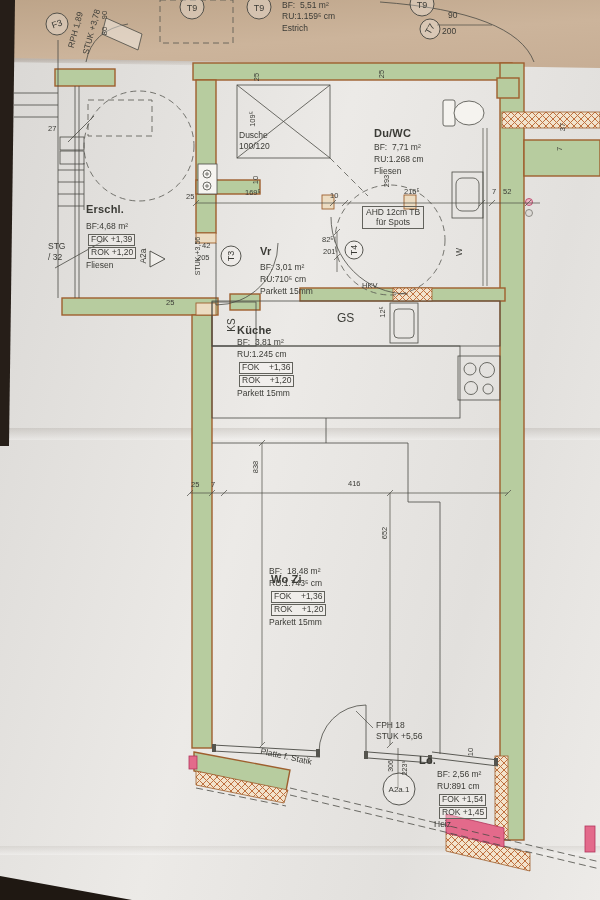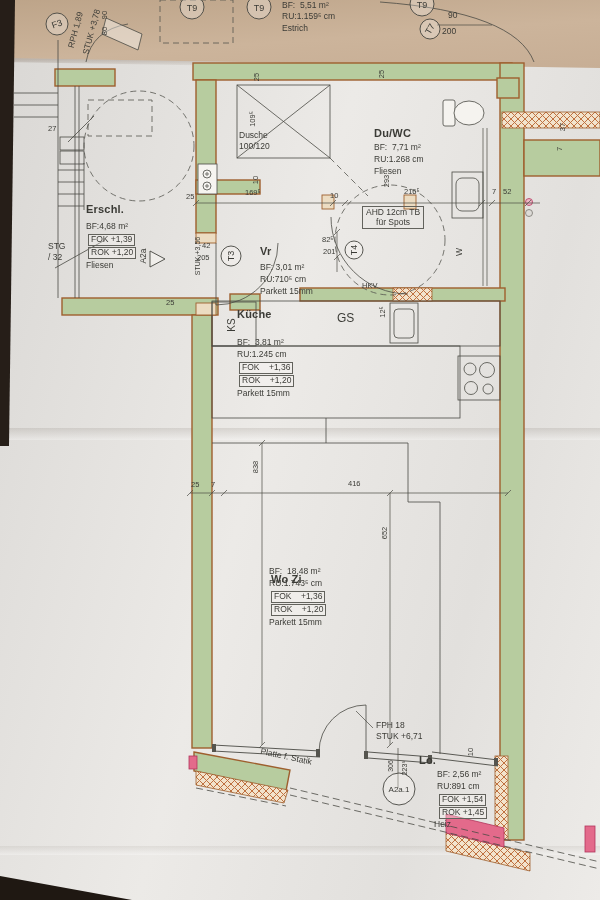--- a/index.html
+++ b/index.html
@@ -264,21 +264,21 @@
     <div class="lbl" style="left:362px;top:206px;border:1px solid #62625c;padding:1px 3px;text-align:center;font-size:8.5px"><span>AHD 12cm TB</span><br><span>für Spots</span></div>
     <div class="lbl dim" style="left:330px;top:192px">10</div>
     <div class="lbl dim" style="left:404px;top:188px">216⁵</div>
     <div class="lbl dim rot" style="left:387px;top:181px">293</div>
     <div class="lbl dim" style="left:492px;top:188px">7</div>
     <div class="lbl dim" style="left:503px;top:188px">52</div>
     <div class="lbl dim rot" style="left:563px;top:127px">37</div>
     <div class="lbl dim rot" style="left:560px;top:149px">7</div>
     <div class="lbl sm rot" style="left:460px;top:252px">W</div>
 
-    <div class="lbl room" style="left:237px;top:308px">Küche</div>
+    <div class="lbl room" style="left:237px;top:324px">Küche</div>
     <div class="lbl sm" style="left:237px;top:338px">BF:  3,81 m²</div>
     <div class="lbl sm" style="left:237px;top:350px">RU:1.245 cm</div>
     <div class="lbl boxed" style="left:239px;top:362px">FOK    +1,36</div>
     <div class="lbl boxed" style="left:239px;top:375px">ROK    +1,20</div>
     <div class="lbl sm" style="left:237px;top:389px">Parkett 15mm</div>
     <div class="lbl rot" style="left:232px;top:325px;font-size:10px">KS</div>
     <div class="lbl" style="left:337px;top:312px;font-size:12px">GS</div>
     <div class="lbl dim" style="left:362px;top:282px">HKV</div>
     <div class="lbl dim rot" style="left:383px;top:312px">12⁵</div>
 
@@ -287,21 +287,21 @@
     <div class="lbl sm" style="left:269px;top:579px">RU:1.743⁵ cm</div>
     <div class="lbl boxed" style="left:271px;top:591px">FOK    +1,36</div>
     <div class="lbl boxed" style="left:271px;top:604px">ROK    +1,20</div>
     <div class="lbl sm" style="left:269px;top:618px">Parkett 15mm</div>
     <div class="lbl dim" style="left:191px;top:481px">25</div>
     <div class="lbl dim" style="left:211px;top:481px">7</div>
     <div class="lbl dim" style="left:348px;top:480px">416</div>
     <div class="lbl dim rot" style="left:256px;top:467px">838</div>
     <div class="lbl dim rot" style="left:385px;top:533px">652</div>
     <div class="lbl sm" style="left:376px;top:721px">FPH 18</div>
-    <div class="lbl sm" style="left:376px;top:732px">STUK +6,71</div>
+    <div class="lbl sm" style="left:376px;top:732px">STUK +5,56</div>
     <div class="lbl dim rot" style="left:391px;top:766px;font-size:7px">306</div>
     <div class="lbl dim rot" style="left:405px;top:768px;font-size:7px">223⁵</div>
     <div class="lbl sm ctr" style="left:286px;top:757px;transform:translate(-50%,-50%) rotate(12deg)">Platte f. Statik</div>
 
     <div class="lbl room" style="left:419px;top:754px">Lo.</div>
     <div class="lbl sm" style="left:437px;top:770px">BF: 2,56 m²</div>
     <div class="lbl sm" style="left:437px;top:782px">RU:891 cm</div>
     <div class="lbl boxed" style="left:439px;top:794px">FOK +1,54</div>
     <div class="lbl boxed" style="left:439px;top:807px">ROK +1,45</div>
     <div class="lbl sm" style="left:434px;top:820px">Heiz</div>

